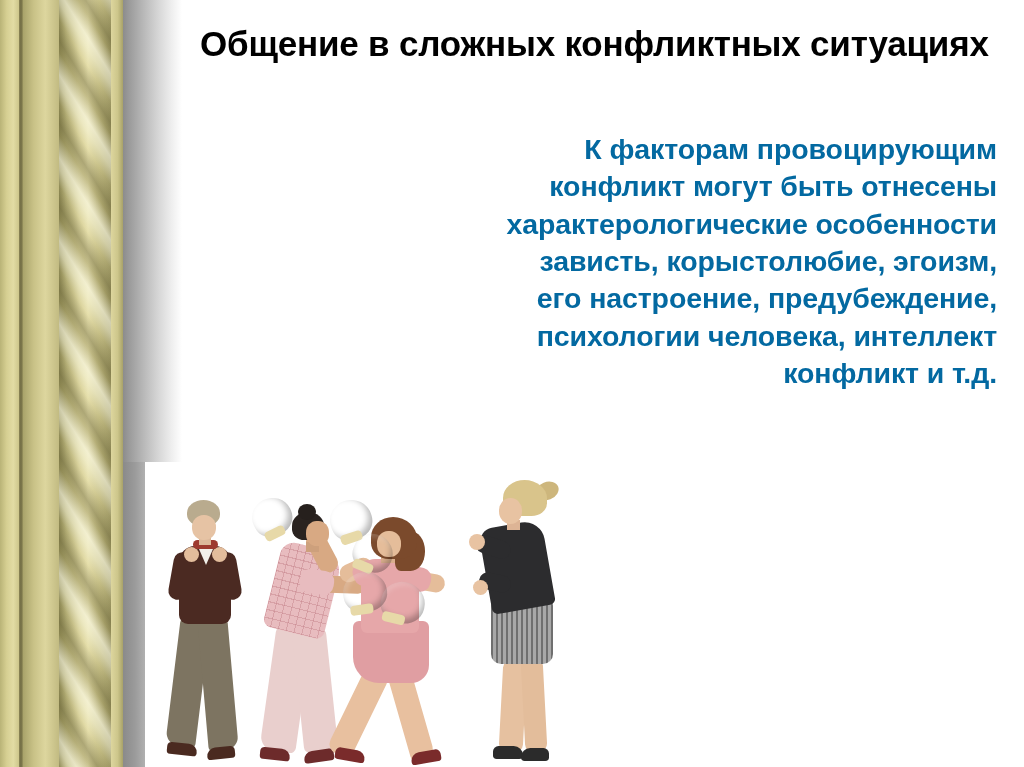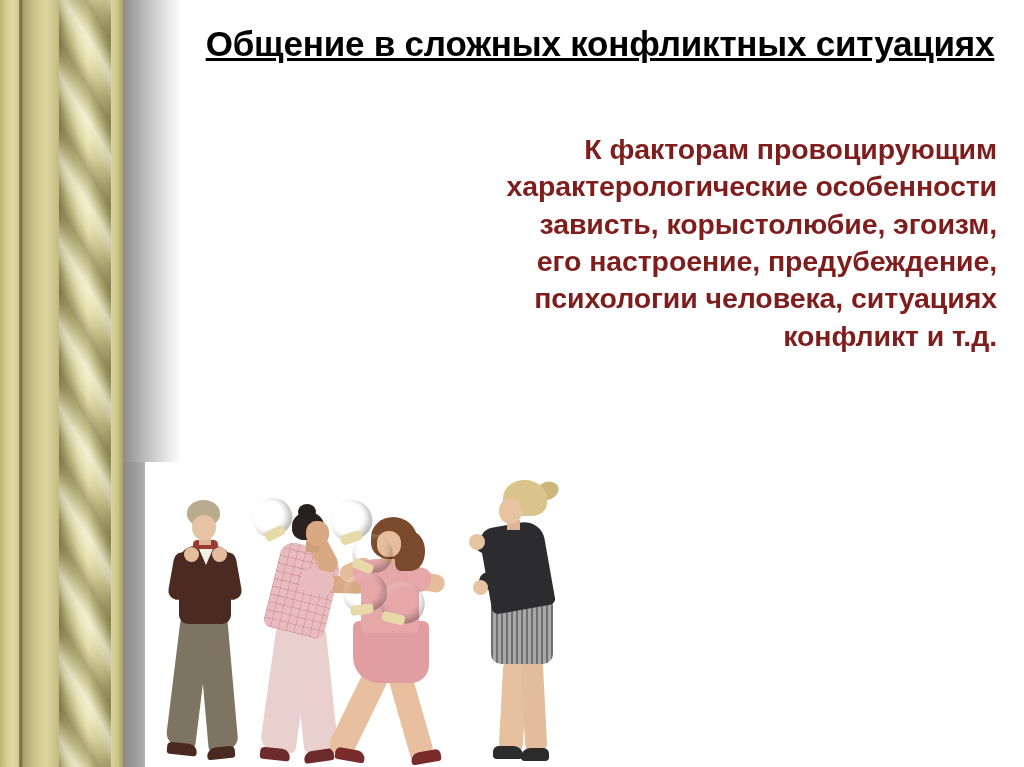--- a/index.html
+++ b/index.html
@@ -101,38 +101,37 @@
     width: 22px; height: 305px;
     background: linear-gradient(to right, #8a8a8a 0%, #9b9b9b 55%, #b0b0b0 100%);
   }
 
   
   .title {
     position: absolute;
     left: 200px;
     top: 22px;
     width: 800px;
-    text-align: center;
+    text-align: left;
     color: #000000;
     font-size: 35px;
     font-weight: bold;
     line-height: 1.26;
     letter-spacing: -0.2px;
     z-index: 30;
-    text-decoration: underline;
   }
 
   
   .body-text {
     position: absolute;
     left: 300px;
     top: 131px;
     width: 697px;
     text-align: right;
-    color: #7f1d1d;
+    color: #0369a1;
     font-size: 28.5px;
     font-weight: bold;
     line-height: 1.31;
     letter-spacing: -0.1px;
     z-index: 30;
   }
   .body-text .ln { display: block; white-space: nowrap; }
 
   
   .photo {
@@ -339,20 +338,21 @@
     </div>
 
     <div class="glove g1"></div>
     <div class="glove g2"></div>
     <div class="glove g3"></div>
     <div class="glove g4"></div>
   </div>
 
   <div class="body-text">
     <span class="ln">К факторам провоцирующим</span>
+    <span class="ln">конфликт могут быть отнесены</span>
     <span class="ln">характерологические особенности</span>
     <span class="ln">зависть, корыстолюбие, эгоизм,</span>
     <span class="ln">его настроение, предубеждение,</span>
-    <span class="ln">психологии человека, ситуациях</span>
+    <span class="ln">психологии человека, интеллект</span>
     <span class="ln">конфликт и т.д.</span>
   </div>
 
 </div>
 
 </body></html>

